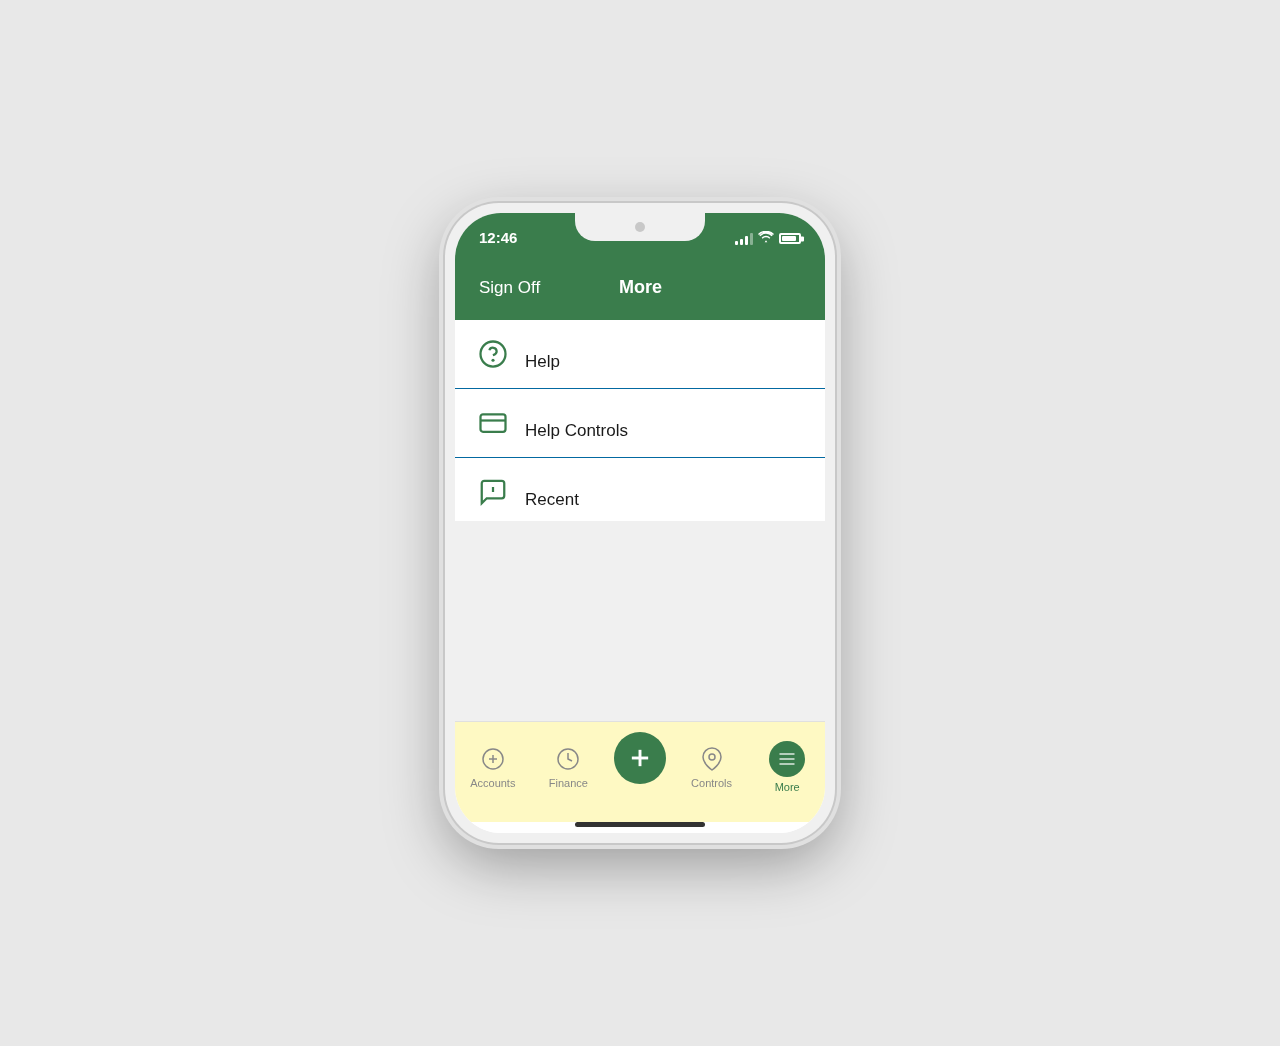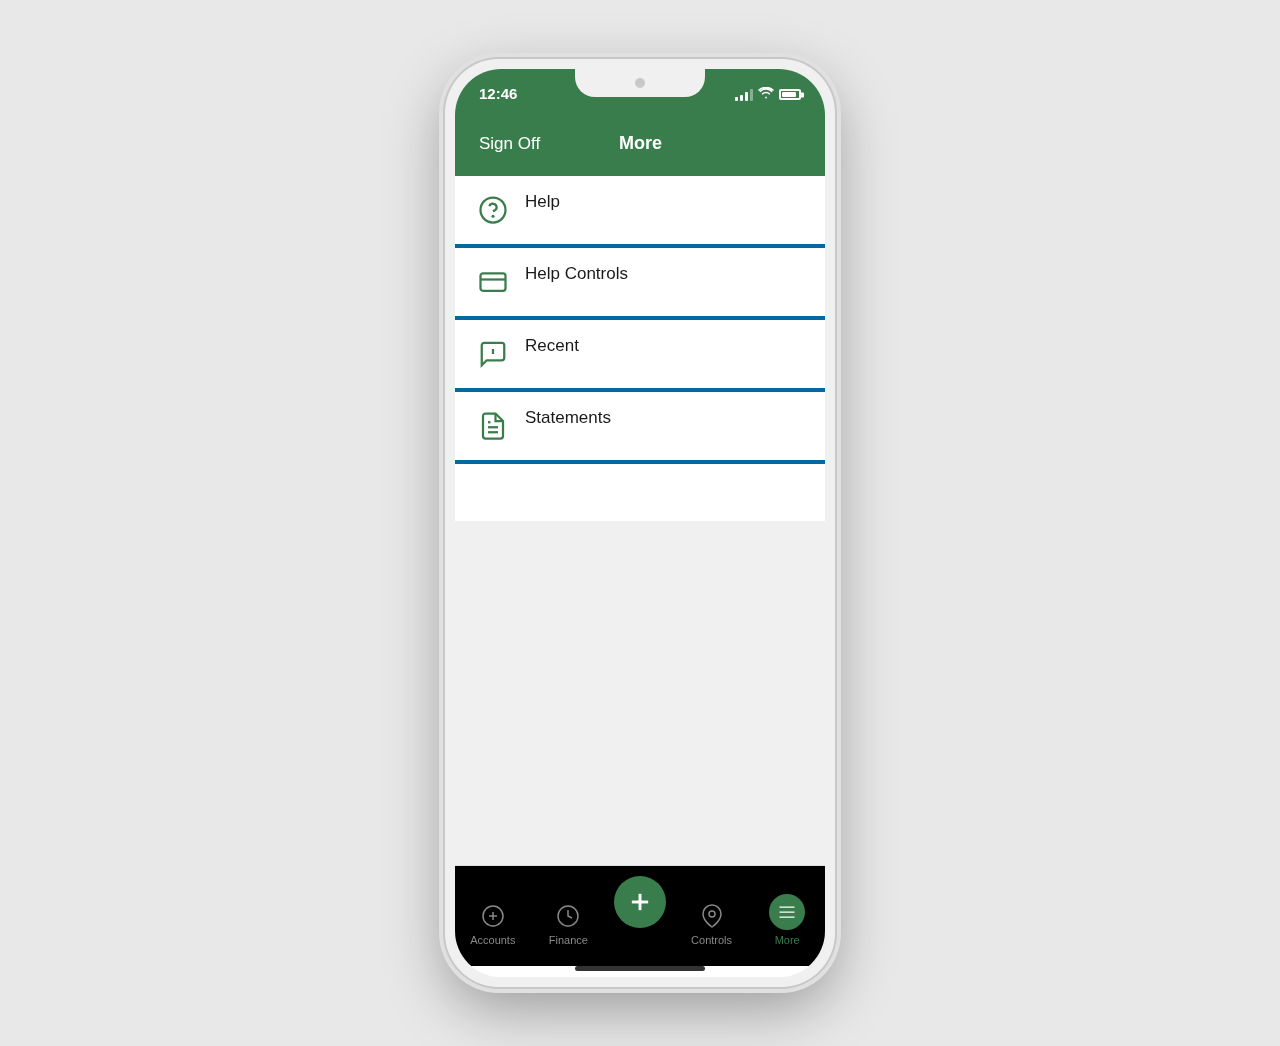--- a/index.html
+++ b/index.html
@@ -7,21 +7,21 @@
       background: #e8e8e8;
       display: flex;
       justify-content: center;
       align-items: center;
       min-height: 100vh;
       font-family: -apple-system, BlinkMacSystemFont, 'Segoe UI', sans-serif;
     }
 
     .phone-outer {
       width: 390px;
-      height: 928px;
+      height: 640px;
       background: #f0f0f0;
       border-radius: 54px;
       position: relative;
       box-shadow:
         0 0 0 2px #c8c8c8,
         0 0 0 6px #e0e0e0,
         0 20px 60px rgba(0,0,0,0.35);
       overflow: hidden;
     }
 
@@ -184,24 +184,24 @@
 
     
     .menu-list {
       flex: 1;
       overflow-y: auto;
       background: white;
     }
 
     .menu-item {
       display: flex;
-      align-items: flex-start;
+      align-items: flex-end;
       gap: 14px;
       padding: 16px 20px;
-      border-bottom: 4px solid #0369a1;
+      border-bottom: 1px solid #0369a1;
       cursor: pointer;
     }
 
     .menu-icon {
       width: 36px;
       height: 36px;
       display: flex;
       align-items: center;
       justify-content: center;
       flex-shrink: 0;
@@ -222,24 +222,24 @@
     }
 
     .gray-area {
       background: #f0f0f0;
       flex: 1;
       min-height: 180px;
     }
 
     
     .tab-bar {
-      background: #000000;
+      background: #fef9c3;
       border-top: 1px solid #e0e0e0;
       display: flex;
-      align-items: flex-end;
+      align-items: center;
       justify-content: space-around;
       padding: 10px 0 20px;
     }
 
     .tab-item {
       display: flex;
       flex-direction: column;
       align-items: center;
       gap: 4px;
       cursor: pointer;

